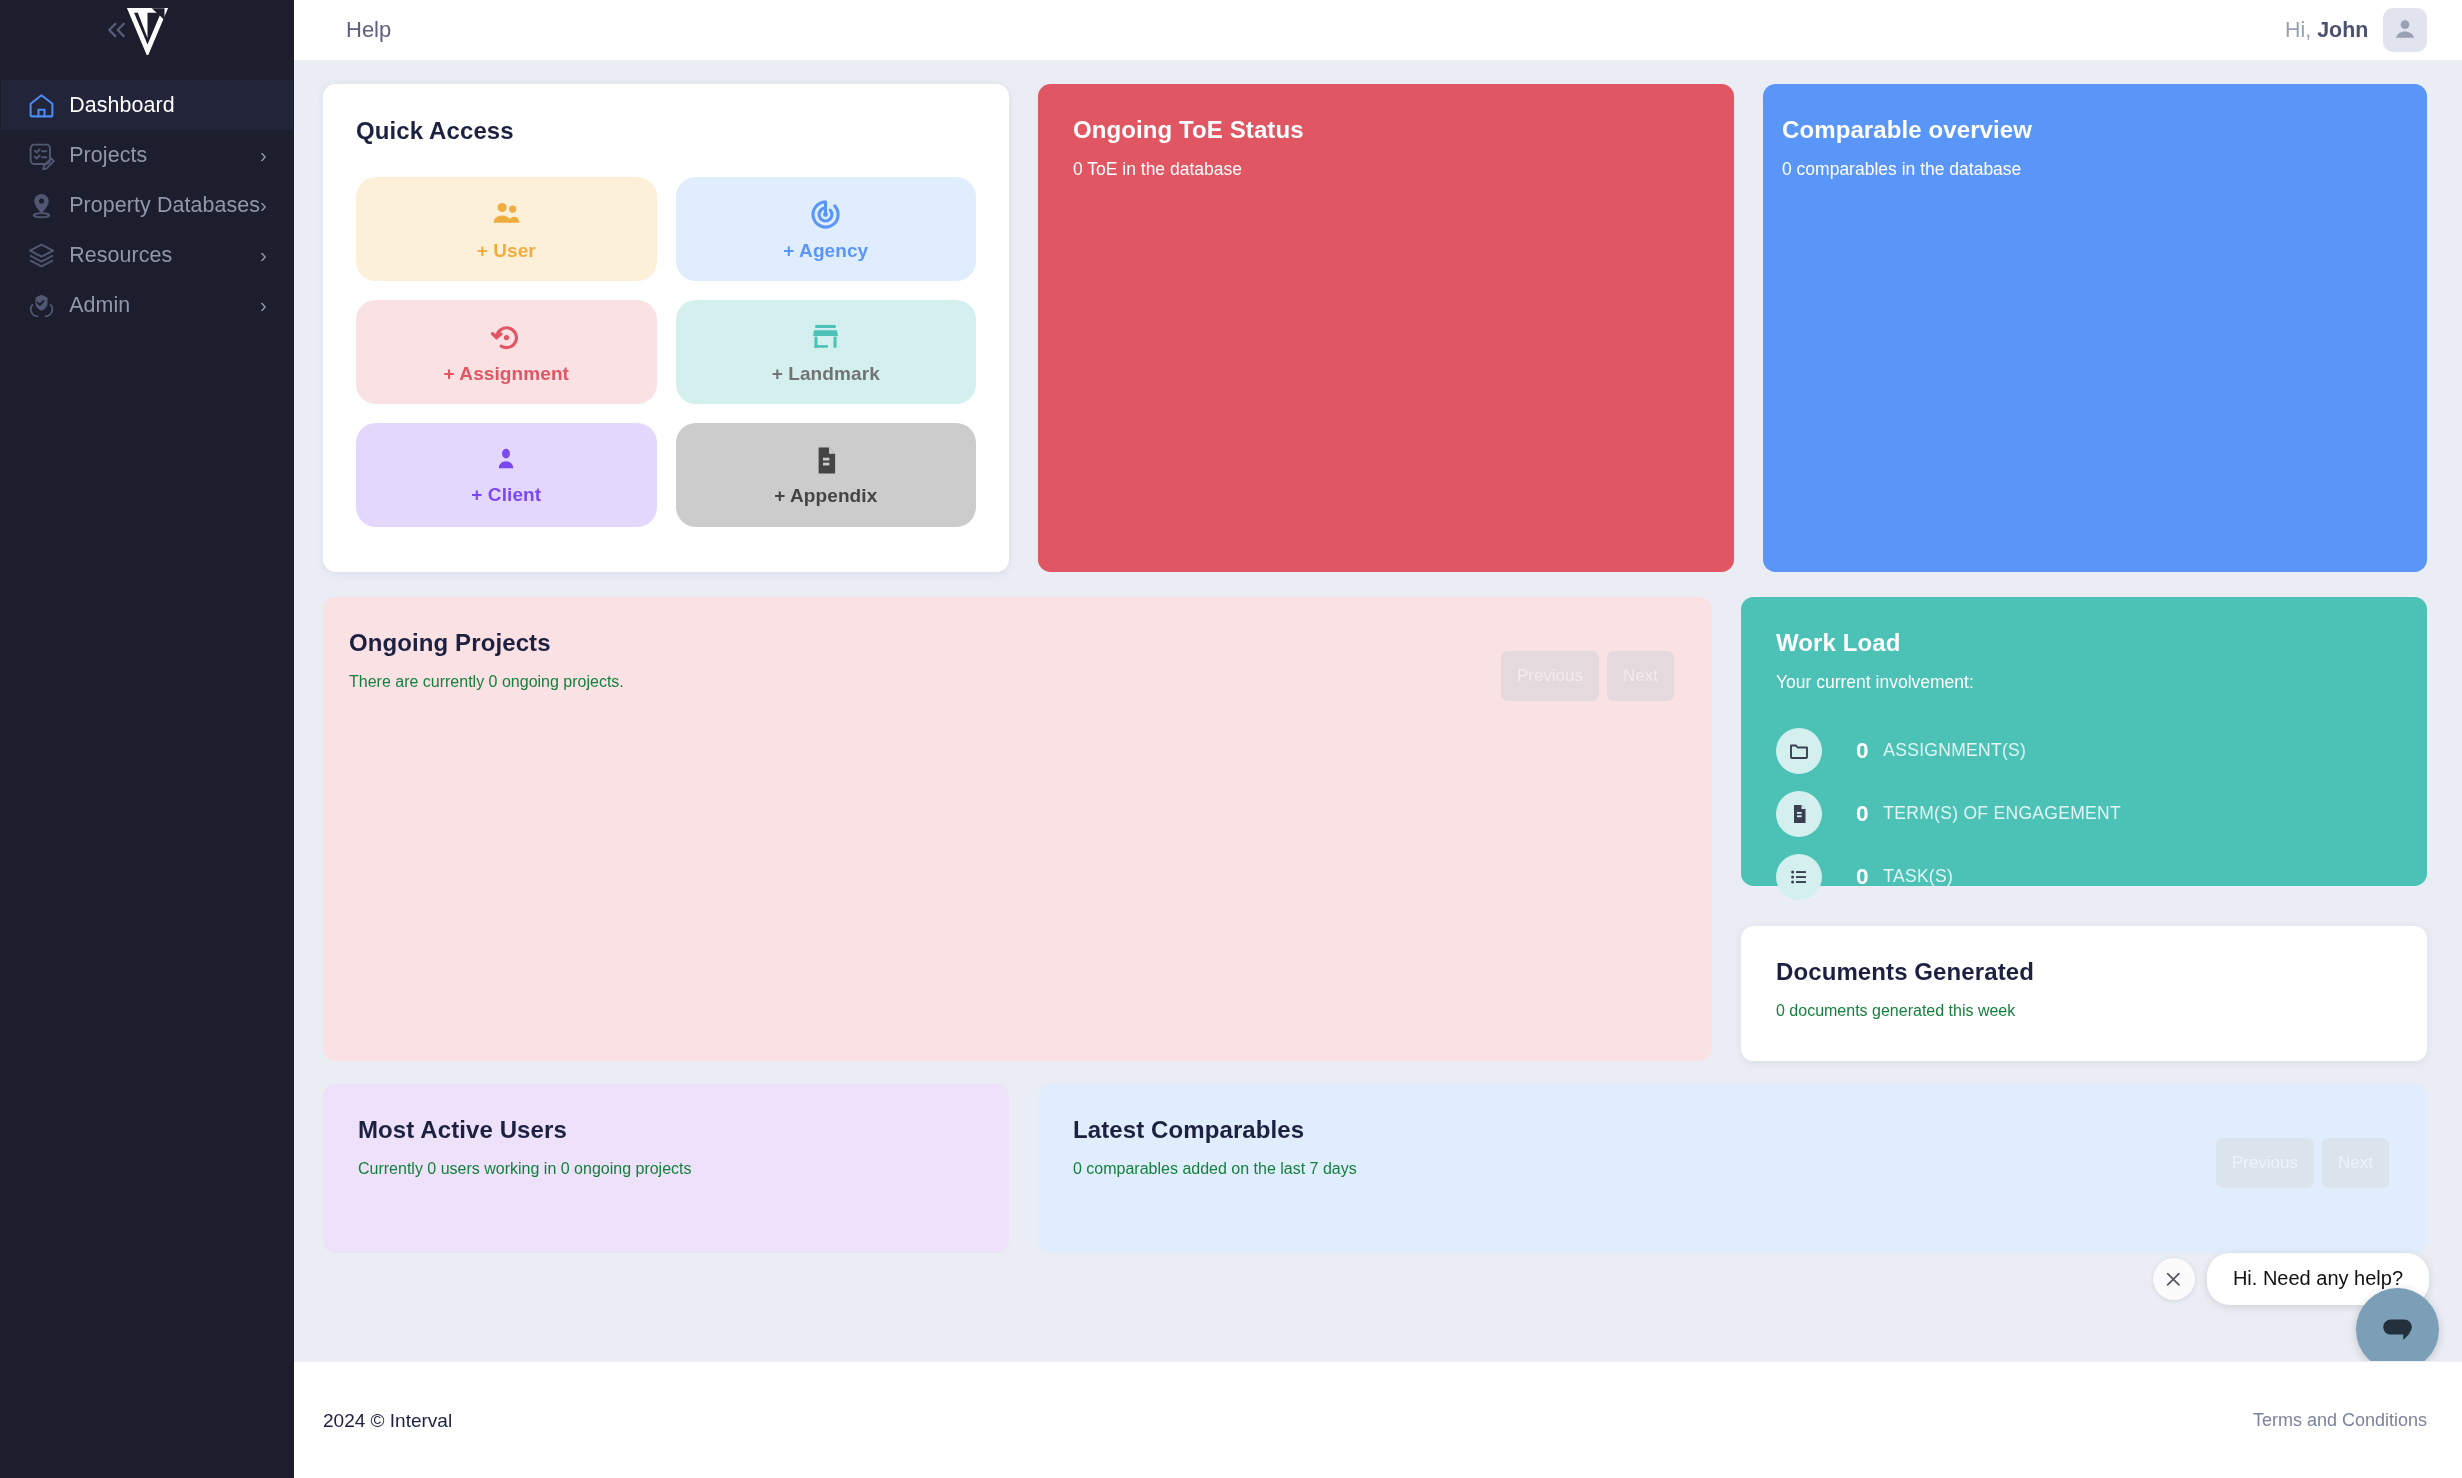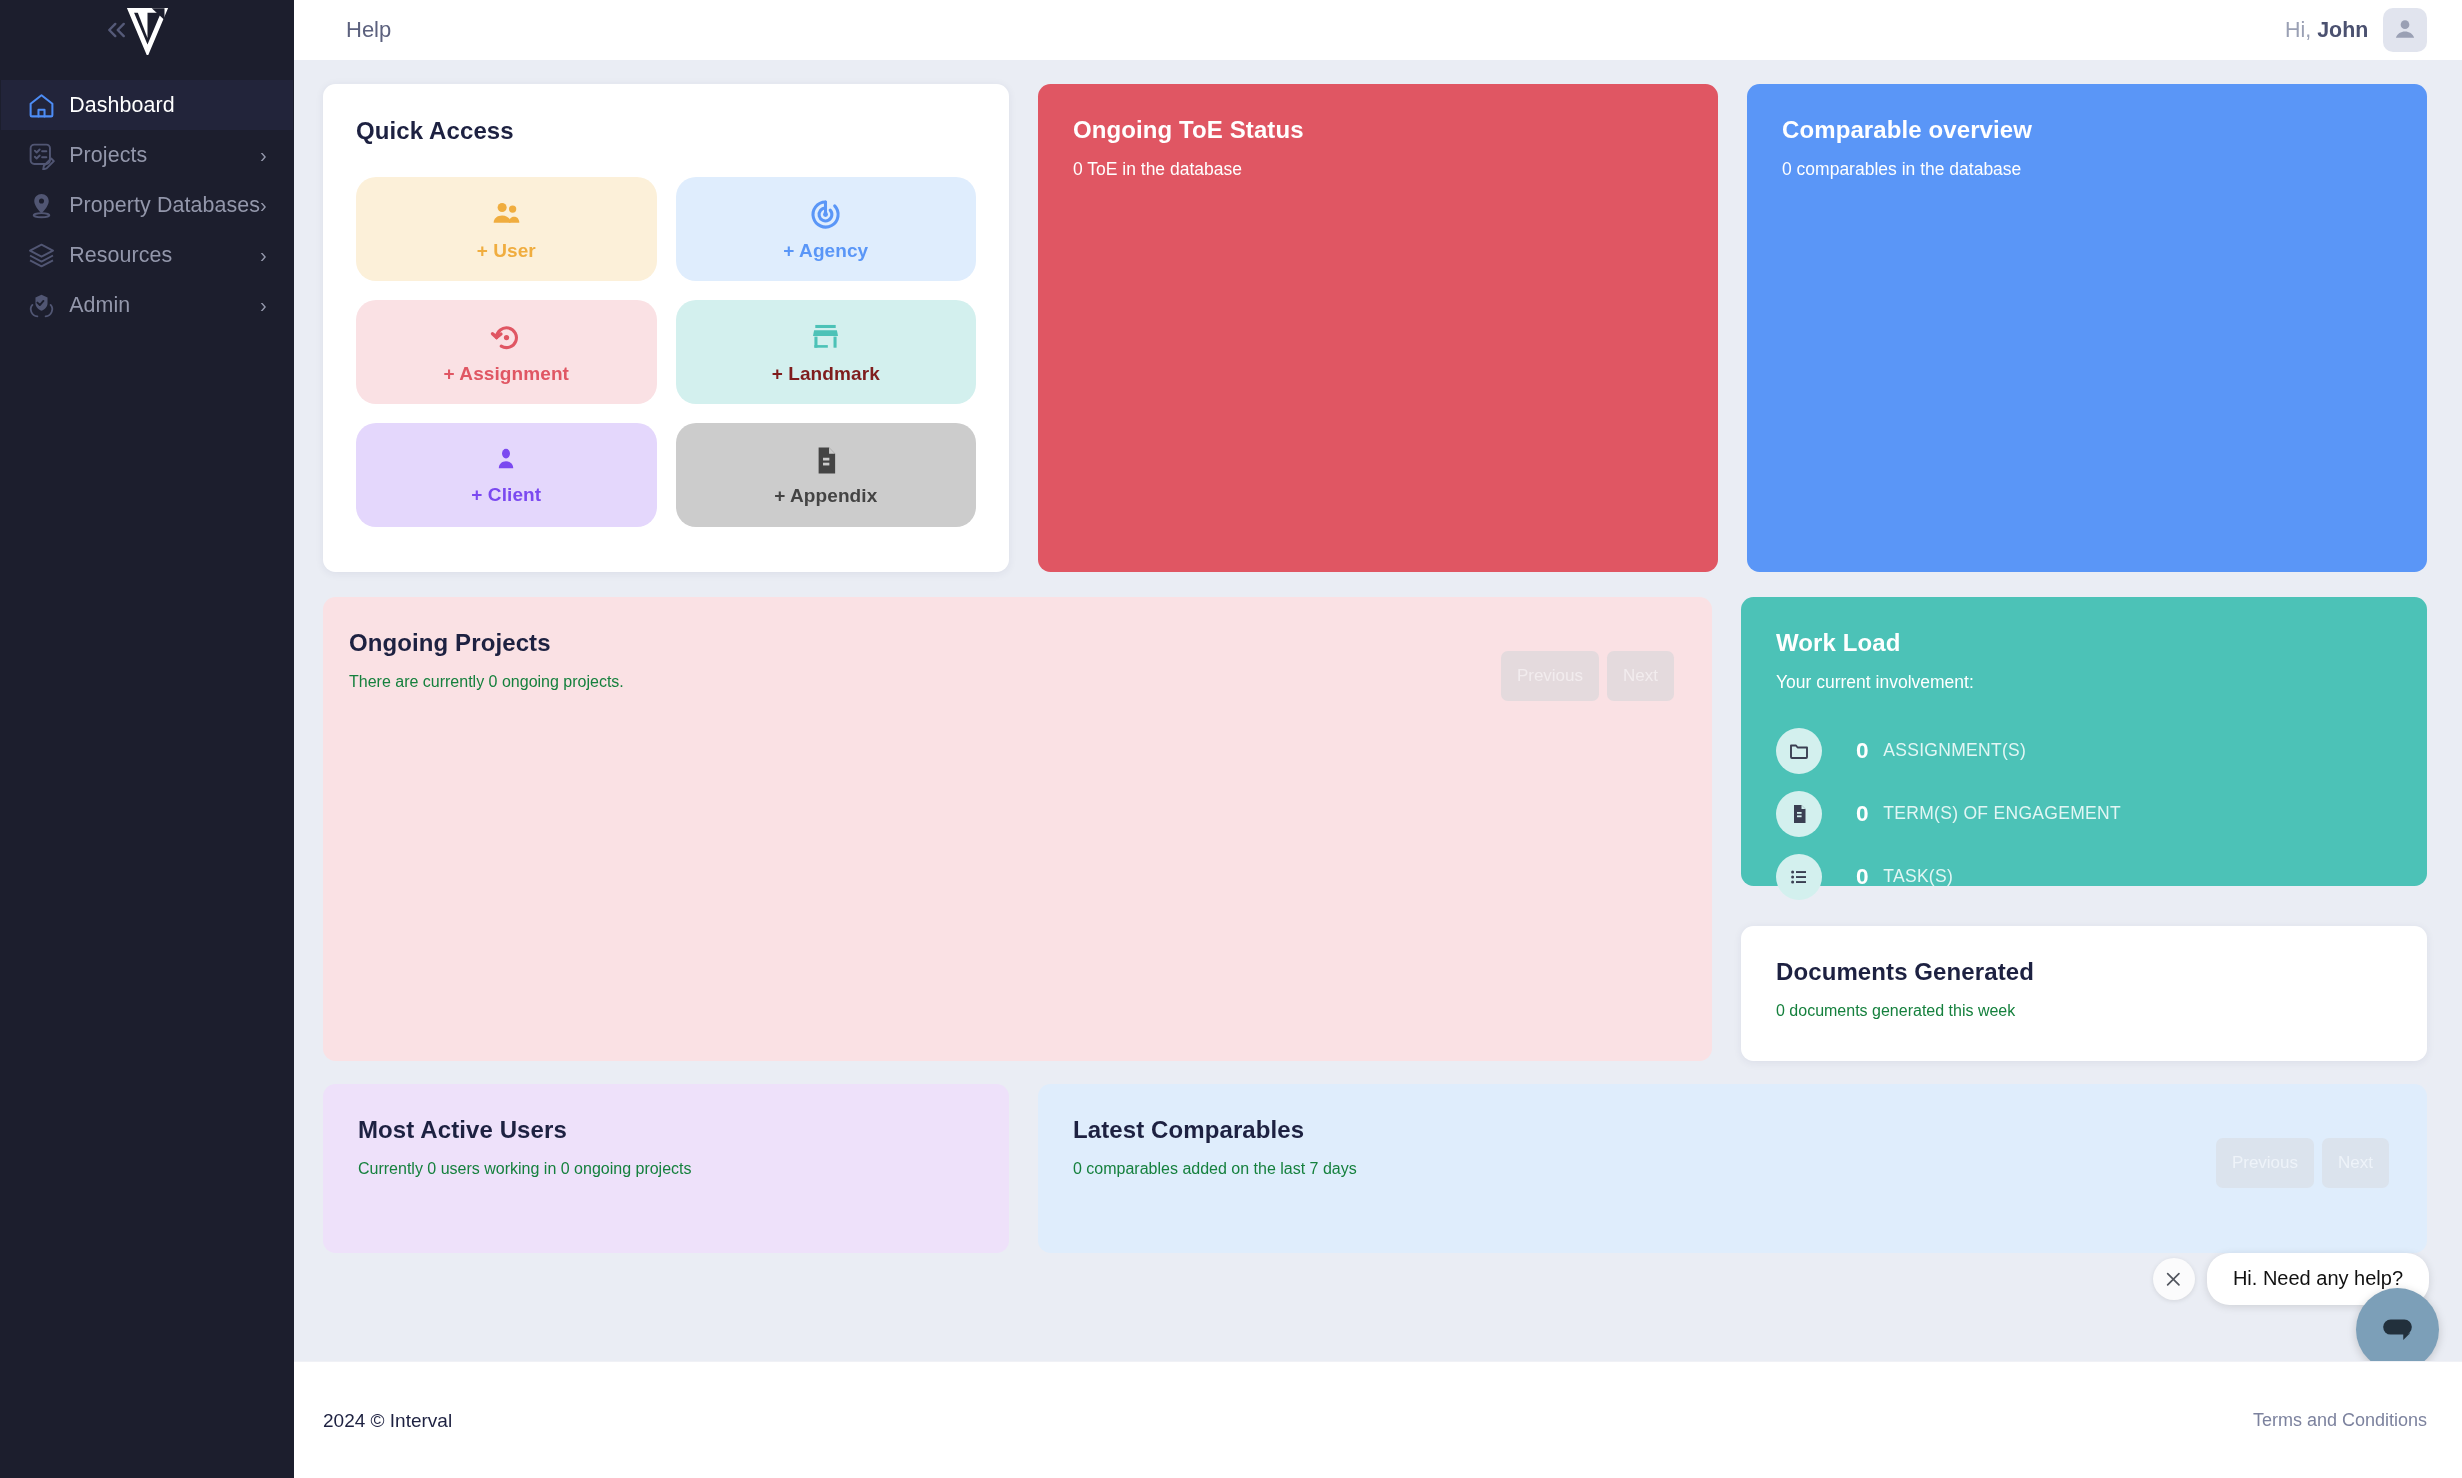--- a/index.html
+++ b/index.html
@@ -84,21 +84,21 @@
     align-items: center; justify-content: center; gap: 8px; cursor: pointer;
   }
   .qa-tile svg { display: block; }
   .qa-lbl { font-size: 19px; font-weight: 700; letter-spacing: 0.1px; }
 
   
   .toe-card {
     flex: 1 1 0; background: #e05663; padding: 32px 35px; color: #fff; min-width: 0;
   }
   .cmp-card {
-    flex: 1 1 0; background: #5a96f7; padding: 32px 35px; color: #fff; min-width: 0;
+    flex: 1 1 0; background: #5a96f7; padding: 32px 19px; color: #fff; min-width: 0;
   }
   .big-title { font-size: 24px; font-weight: 700; letter-spacing: 0.1px; }
   .big-sub { font-size: 17.5px; margin-top: 14.7px; font-weight: 400; }
 
   
   .ongoing {
     flex: 1 1 0; background: #fae1e4; padding: 32px 26px; min-width: 0;
     position: relative;
   }
   .sec-title { font-size: 24px; font-weight: 700; color: #1d2141; letter-spacing: 0.1px; }
@@ -315,21 +315,21 @@
               <span>
                 <svg width="35" height="35" viewBox="0 0 24 24" fill="#4cc2b7">
                   <rect x="5" y="3.4" width="14" height="2.1"></rect>
                   <path d="M4.2 7 H19.8 L20.6 11 H3.4 Z"></path>
                   <rect x="4.4" y="11.4" width="2.1" height="7.6"></rect>
                   <rect x="17.5" y="11.4" width="2.1" height="7.6"></rect>
                   <path d="M4.4 17.2 H13.6 V19 H4.4 Z"></path>
                   <rect x="7.4" y="12.4" width="4.6" height="3.3" fill="#d3f0ee"></rect>
                 </svg>
               </span>
-              <span class="qa-lbl" style="color:#7f1d1d">+ Landmark</span>
+              <span class="qa-lbl" style="color:#737373">+ Landmark</span>
             </div>
 
             <div class="qa-tile" style="background:#e4d7fc">
               <span>
                 <svg width="32" height="32" viewBox="0 0 24 24" fill="#7b49f0">
                   <ellipse cx="12" cy="7.2" rx="3" ry="3.6"></ellipse>
                   <path d="M6.6 18.2c0-3.1 2.4-5.2 5.4-5.2s5.4 2.1 5.4 5.2Z"></path>
                 </svg>
               </span>
               <span class="qa-lbl" style="color:#7b49f0">+ Client</span>

